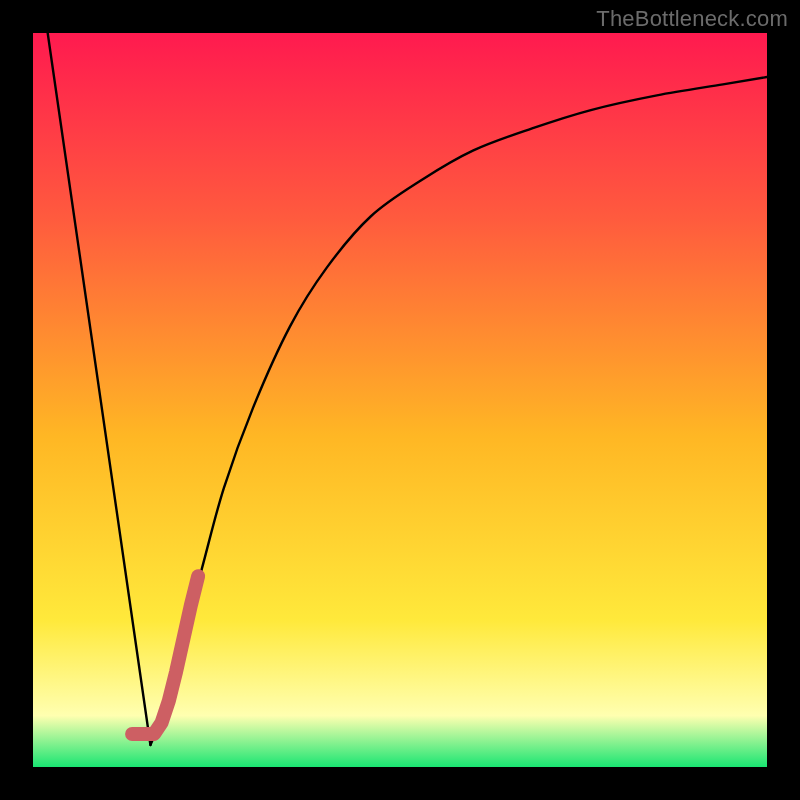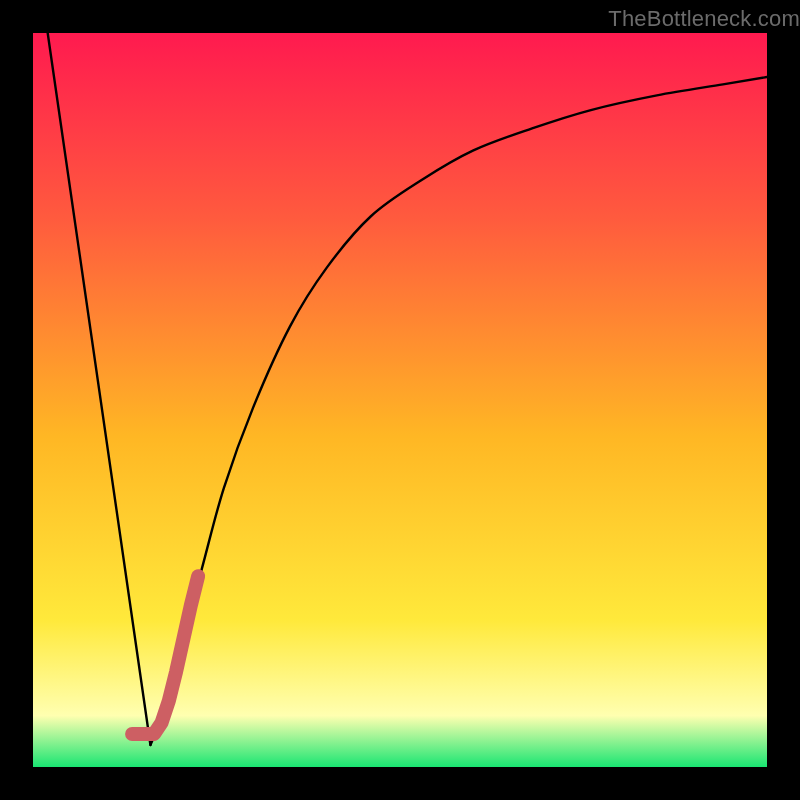--- a/index.html
+++ b/index.html
@@ -25,21 +25,21 @@
     height: 734px;
   }
   .plot svg {
     display: block;
     width: 734px;
     height: 734px;
   }
   .watermark {
     position: absolute;
     top: 6px;
-    right: 0;
+    right: 12px;
     color: #6b6b6b;
     font-size: 22px;
     font-weight: 400;
     letter-spacing: 0.2px;
     user-select: none;
   }
 </style>
 </head>
 <body>
 

